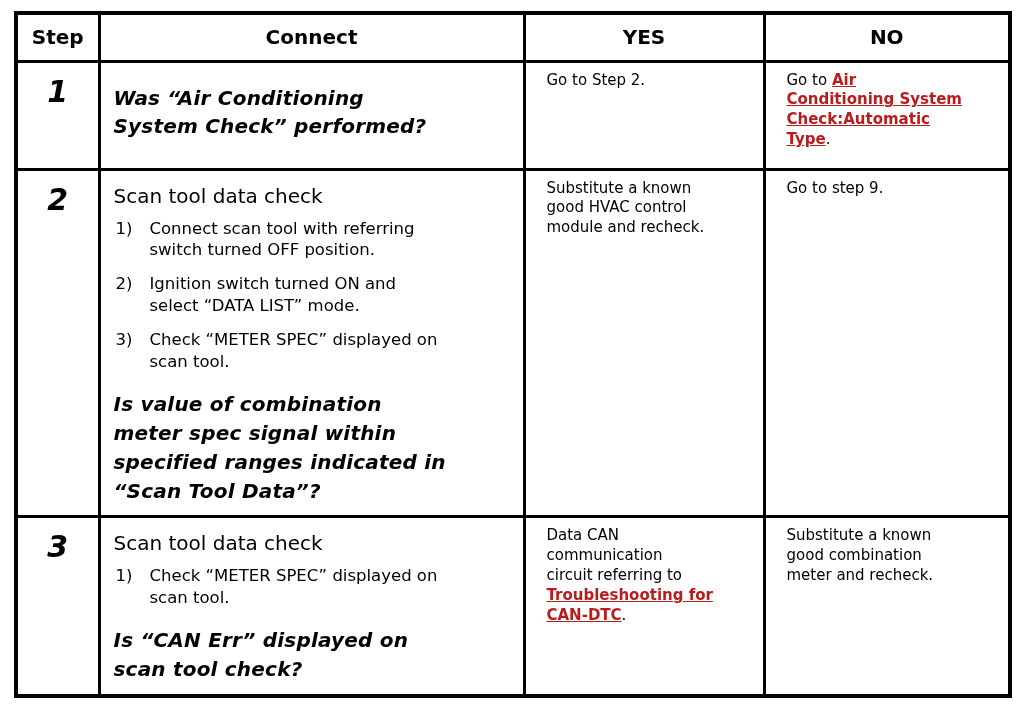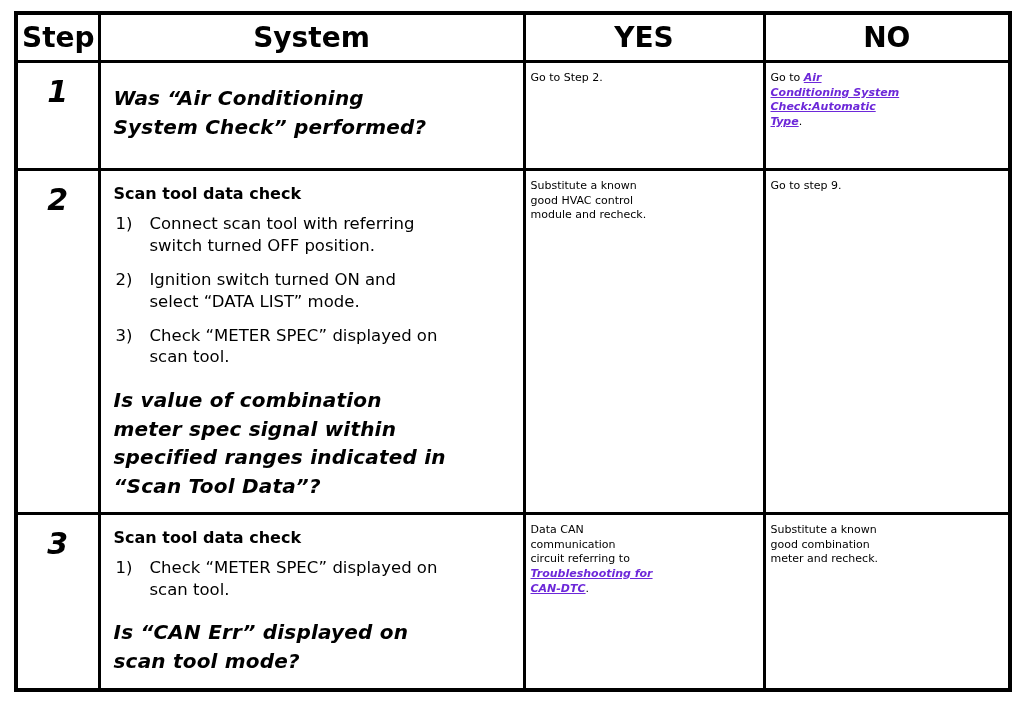--- a/index.html
+++ b/index.html
@@ -19,59 +19,59 @@
   col.c-step { width:83px; }
   col.c-action { width:425px; }
   col.c-yes { width:240px; }
   col.c-no { width:246px; }
   th, td { border:3px solid #000; vertical-align:top; overflow:hidden; }
   tr.h-header { height:48px; }
   tr.r1 { height:108px; }
   tr.r2 { height:344px; }
   tr.r3 { height:176px; }
   th {
-    font-size:28px; font-weight:bold; text-align:center;
+    font-size:20px; font-weight:bold; text-align:center;
     vertical-align:middle; padding:6px 4px;
   }
   td.step-cell {
     text-align:center; font-size:30px; font-weight:bold; font-style:italic;
     padding-top:11px;
   }
   td.action-cell { padding:10px 10px 10px 13px;margin-left:36px; }
-  .action-title { font-size:16px; font-weight:bold; margin:3px 0 10px 0; line-height:1.2; }
+  .action-title { font-size:20px; font-weight:normal; margin:3px 0 10px 0; line-height:1.2; }
   .list-item { display:flex; margin:0 0 13px 2px; font-size:16.5px; line-height:1.3; }
   .li-num { flex:0 0 34px; }
   .li-text { flex:1; }
   .question {
     font-size:20px; font-weight:bold; font-style:italic;
     line-height:1.44; margin:18px 0 0 0; letter-spacing:0.2px;
   }
   .q-only { margin-top:11px; }
-  td.yes-cell, td.no-cell { padding:8px 5px; font-size:11px; line-height:1.33; }
+  td.yes-cell, td.no-cell { padding:8px 21px; font-size:15px; line-height:1.33; }
   .ws { white-space:pre-line; }
   a.doc-link {
-    color:#6d28d9; font-weight:bold; font-style:italic;
+    color:#b91c1c; font-weight:bold; 
     text-decoration:underline; cursor:pointer;
   }
 </style>
 </head>
 <body>
 
 <div class="page">
   <table class="troubleshoot">
     <colgroup>
       <col class="c-step">
         <col class="c-action">
         <col class="c-yes">
         <col class="c-no">
     </colgroup>
     <tbody>
         <tr class="h-header">
       <th>Step</th>
-      <th>System</th>
+      <th>Connect</th>
       <th>YES</th>
       <th>NO</th>
     </tr>
 
     <tr class="r1">
       <td class="step-cell">1</td>
       <td class="action-cell">
         <div class="question q-only ws">Was “Air Conditioning
 System Check” performed?</div>
       </td>
@@ -115,21 +115,21 @@
     <tr class="r3">
       <td class="step-cell">3</td>
       <td class="action-cell">
         <div class="action-title">Scan tool data check</div>
         <div class="list-item">
           <span class="li-num">1)</span>
           <span class="li-text ws">Check “METER SPEC” displayed on
 scan tool.</span>
         </div>
         <div class="question ws">Is “CAN Err” displayed on
-scan tool mode?</div>
+scan tool check?</div>
       </td>
       <td class="yes-cell"><span class="ws">Data CAN
 communication
 circuit referring to
 </span><a class="doc-link ws">Troubleshooting for
 CAN-DTC</a><span class="ws">.</span></td>
       <td class="no-cell"><span class="ws">Substitute a known
 good combination
 meter and recheck.</span></td>
     </tr>

